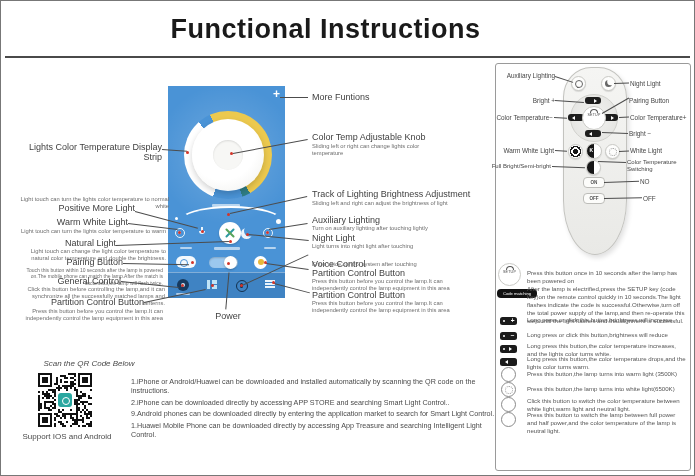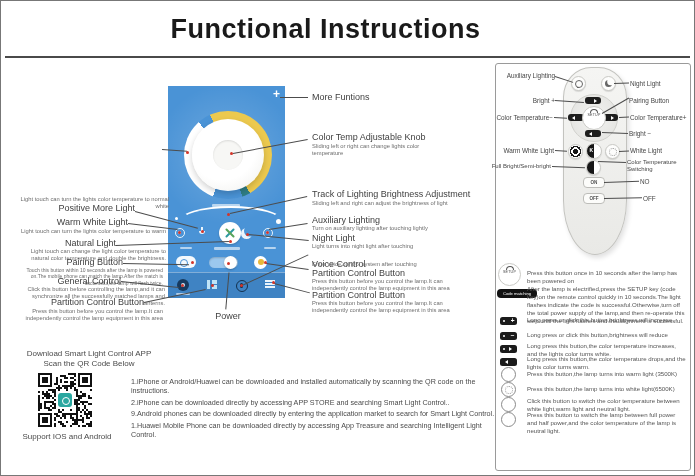--- a/index.html
+++ b/index.html
@@ -157,20 +157,21 @@
     <div class="dot" style="left:98px;top:145px;"></div>
     <div class="dot" style="left:23px;top:175px;"></div>
     <div class="dot" style="left:59px;top:176px;"></div>
     <div class="dot" style="left:96px;top:175px;"></div>
     <div class="dot" style="left:13px;top:198px;"></div>
     <div class="dot" style="left:43px;top:198px;"></div>
     <div class="dot" style="left:72px;top:198px;"></div>
     <div class="dot" style="left:104px;top:195px;"></div>
   </div>
 
+  <div class="lbl" style="left:8px;top:142px;width:153px;">Lights Color Temperature Display Strip</div>
   <div class="sub" style="left:8px;top:195px;width:160px;">Light touch can turn the lights color temperature to normal white</div>
   <div class="lbl" style="left:8px;top:203px;width:126px;">Positive More Light</div>
   <div class="lbl" style="left:8px;top:217px;width:119px;">Warm White Light</div>
   <div class="sub" style="left:8px;top:227px;width:157px;">Light touch can turn the lights color temperature to warm</div>
   <div class="lbl" style="left:8px;top:238px;width:107px;">Natural Light</div>
   <div class="sub" style="left:18px;top:247px;width:147px;">Light touch can change the light color temperature to natural color temperature and double the brightness.</div>
   <div class="lbl" style="left:8px;top:257px;width:114px;">Pairing Button</div>
   <div class="sub" style="left:12px;top:266px;width:150px;font-size:5px;">Touch this button within 10 seconds after the lamp is powered on.The mobile phone can match the lamp.After the match is successful,the lamp will flash twice.</div>
   <div class="lbl" style="left:8px;top:276px;width:112px;">General Control</div>
   <div class="sub" style="left:12px;top:285px;width:152px;">Click this button before controlling the lamp,and it can synchronize all the successfully matched lamps and lanterns.</div>
@@ -289,22 +290,21 @@
   <div class="note" style="left:526px;top:354px;">Long press this button,the color temperature drops,and the lights color turns warm.</div>
   <div class="nico ncirc warm-g" style="left:500px;top:366px;"></div>
   <div class="note" style="left:526px;top:369px;">Press this button,the lamp turns into warm light (3500K)</div>
   <div class="nico ncirc white-g" style="left:500px;top:381px;"></div>
   <div class="note" style="left:526px;top:384px;">Press this button,the lamp turns into white light(6500K)</div>
   <div class="nico ncirc half-g kg" style="left:500px;top:396px;"></div>
   <div class="note" style="left:526px;top:396px;">Click this button to switch the color temperature between white light,warm light and neutral light.</div>
   <div class="nico ncirc half-g" style="left:500px;top:411px;"></div>
   <div class="note" style="left:526px;top:410px;">Press this button to switch the lamp between full power and half power,and the color temperature of the lamp is neutral light.</div>
 
-  <div class="qrtxt" style="top:348px;">Download Smart Light Control APP</div>
-  <div class="qrtxt" style="top:358px;">Scan the QR Code Below</div>
+  <div class="qrtxt" style="top:358px;font-style:italic;">Scan the QR Code Below</div>
   <div class="abs" id="qr">
     <div id="qrmods" style="box-shadow: rgb(17, 17, 17) 30px 0px 0px 0px, rgb(17, 17, 17) 32px 0px 0px 0px, rgb(17, 17, 17) 34px 0px 0px 0px, rgb(17, 17, 17) 36px 0px 0px 0px, rgb(17, 17, 17) 22px 2px 0px 0px, rgb(17, 17, 17) 24px 2px 0px 0px, rgb(17, 17, 17) 26px 2px 0px 0px, rgb(17, 17, 17) 36px 2px 0px 0px, rgb(17, 17, 17) 18px 4px 0px 0px, rgb(17, 17, 17) 26px 4px 0px 0px, rgb(17, 17, 17) 28px 4px 0px 0px, rgb(17, 17, 17) 32px 4px 0px 0px, rgb(17, 17, 17) 34px 4px 0px 0px, rgb(17, 17, 17) 18px 6px 0px 0px, rgb(17, 17, 17) 22px 6px 0px 0px, rgb(17, 17, 17) 36px 6px 0px 0px, rgb(17, 17, 17) 18px 8px 0px 0px, rgb(17, 17, 17) 22px 8px 0px 0px, rgb(17, 17, 17) 26px 8px 0px 0px, rgb(17, 17, 17) 28px 8px 0px 0px, rgb(17, 17, 17) 32px 8px 0px 0px, rgb(17, 17, 17) 34px 8px 0px 0px, rgb(17, 17, 17) 16px 10px 0px 0px, rgb(17, 17, 17) 18px 10px 0px 0px, rgb(17, 17, 17) 32px 10px 0px 0px, rgb(17, 17, 17) 34px 10px 0px 0px, rgb(17, 17, 17) 36px 10px 0px 0px, rgb(17, 17, 17) 20px 12px 0px 0px, rgb(17, 17, 17) 24px 12px 0px 0px, rgb(17, 17, 17) 26px 12px 0px 0px, rgb(17, 17, 17) 28px 12px 0px 0px, rgb(17, 17, 17) 30px 12px 0px 0px, rgb(17, 17, 17) 32px 12px 0px 0px, rgb(17, 17, 17) 34px 12px 0px 0px, rgb(17, 17, 17) 18px 14px 0px 0px, rgb(17, 17, 17) 20px 14px 0px 0px, rgb(17, 17, 17) 22px 14px 0px 0px, rgb(17, 17, 17) 26px 14px 0px 0px, rgb(17, 17, 17) 28px 14px 0px 0px, rgb(17, 17, 17) 32px 14px 0px 0px, rgb(17, 17, 17) 36px 14px 0px 0px, rgb(17, 17, 17) 10px 16px 0px 0px, rgb(17, 17, 17) 12px 16px 0px 0px, rgb(17, 17, 17) 14px 16px 0px 0px, rgb(17, 17, 17) 16px 16px 0px 0px, rgb(17, 17, 17) 20px 16px 0px 0px, rgb(17, 17, 17) 28px 16px 0px 0px, rgb(17, 17, 17) 36px 16px 0px 0px, rgb(17, 17, 17) 38px 16px 0px 0px, rgb(17, 17, 17) 52px 16px 0px 0px, rgb(17, 17, 17) 0px 18px 0px 0px, rgb(17, 17, 17) 4px 18px 0px 0px, rgb(17, 17, 17) 8px 18px 0px 0px, rgb(17, 17, 17) 14px 18px 0px 0px, rgb(17, 17, 17) 16px 18px 0px 0px, rgb(17, 17, 17) 38px 18px 0px 0px, rgb(17, 17, 17) 42px 18px 0px 0px, rgb(17, 17, 17) 4px 20px 0px 0px, rgb(17, 17, 17) 6px 20px 0px 0px, rgb(17, 17, 17) 8px 20px 0px 0px, rgb(17, 17, 17) 10px 20px 0px 0px, rgb(17, 17, 17) 16px 20px 0px 0px, rgb(17, 17, 17) 38px 20px 0px 0px, rgb(17, 17, 17) 44px 20px 0px 0px, rgb(17, 17, 17) 46px 20px 0px 0px, rgb(17, 17, 17) 0px 22px 0px 0px, rgb(17, 17, 17) 6px 22px 0px 0px, rgb(17, 17, 17) 8px 22px 0px 0px, rgb(17, 17, 17) 10px 22px 0px 0px, rgb(17, 17, 17) 12px 22px 0px 0px, rgb(17, 17, 17) 16px 22px 0px 0px, rgb(17, 17, 17) 38px 22px 0px 0px, rgb(17, 17, 17) 40px 22px 0px 0px, rgb(17, 17, 17) 42px 22px 0px 0px, rgb(17, 17, 17) 44px 22px 0px 0px, rgb(17, 17, 17) 46px 22px 0px 0px, rgb(17, 17, 17) 50px 22px 0px 0px, rgb(17, 17, 17) 0px 24px 0px 0px, rgb(17, 17, 17) 4px 24px 0px 0px, rgb(17, 17, 17) 8px 24px 0px 0px, rgb(17, 17, 17) 10px 24px 0px 0px, rgb(17, 17, 17) 14px 24px 0px 0px, rgb(17, 17, 17) 40px 24px 0px 0px, rgb(17, 17, 17) 42px 24px 0px 0px, rgb(17, 17, 17) 50px 24px 0px 0px, rgb(17, 17, 17) 52px 24px 0px 0px, rgb(17, 17, 17) 0px 26px 0px 0px, rgb(17, 17, 17) 16px 26px 0px 0px, rgb(17, 17, 17) 36px 26px 0px 0px, rgb(17, 17, 17) 38px 26px 0px 0px, rgb(17, 17, 17) 40px 26px 0px 0px, rgb(17, 17, 17) 0px 28px 0px 0px, rgb(17, 17, 17) 6px 28px 0px 0px, rgb(17, 17, 17) 8px 28px 0px 0px, rgb(17, 17, 17) 10px 28px 0px 0px, rgb(17, 17, 17) 12px 28px 0px 0px, rgb(17, 17, 17) 14px 28px 0px 0px, rgb(17, 17, 17) 36px 28px 0px 0px, rgb(17, 17, 17) 38px 28px 0px 0px, rgb(17, 17, 17) 42px 28px 0px 0px, rgb(17, 17, 17) 44px 28px 0px 0px, rgb(17, 17, 17) 46px 28px 0px 0px, rgb(17, 17, 17) 48px 28px 0px 0px, rgb(17, 17, 17) 0px 30px 0px 0px, rgb(17, 17, 17) 2px 30px 0px 0px, rgb(17, 17, 17) 6px 30px 0px 0px, rgb(17, 17, 17) 14px 30px 0px 0px, rgb(17, 17, 17) 16px 30px 0px 0px, rgb(17, 17, 17) 36px 30px 0px 0px, rgb(17, 17, 17) 38px 30px 0px 0px, rgb(17, 17, 17) 40px 30px 0px 0px, rgb(17, 17, 17) 44px 30px 0px 0px, rgb(17, 17, 17) 50px 30px 0px 0px, rgb(17, 17, 17) 52px 30px 0px 0px, rgb(17, 17, 17) 0px 32px 0px 0px, rgb(17, 17, 17) 2px 32px 0px 0px, rgb(17, 17, 17) 6px 32px 0px 0px, rgb(17, 17, 17) 12px 32px 0px 0px, rgb(17, 17, 17) 16px 32px 0px 0px, rgb(17, 17, 17) 38px 32px 0px 0px, rgb(17, 17, 17) 46px 32px 0px 0px, rgb(17, 17, 17) 0px 34px 0px 0px, rgb(17, 17, 17) 2px 34px 0px 0px, rgb(17, 17, 17) 6px 34px 0px 0px, rgb(17, 17, 17) 8px 34px 0px 0px, rgb(17, 17, 17) 10px 34px 0px 0px, rgb(17, 17, 17) 14px 34px 0px 0px, rgb(17, 17, 17) 16px 34px 0px 0px, rgb(17, 17, 17) 38px 34px 0px 0px, rgb(17, 17, 17) 40px 34px 0px 0px, rgb(17, 17, 17) 46px 34px 0px 0px, rgb(17, 17, 17) 0px 36px 0px 0px, rgb(17, 17, 17) 10px 36px 0px 0px, rgb(17, 17, 17) 12px 36px 0px 0px, rgb(17, 17, 17) 20px 36px 0px 0px, rgb(17, 17, 17) 24px 36px 0px 0px, rgb(17, 17, 17) 32px 36px 0px 0px, rgb(17, 17, 17) 38px 36px 0px 0px, rgb(17, 17, 17) 40px 36px 0px 0px, rgb(17, 17, 17) 44px 36px 0px 0px, rgb(17, 17, 17) 48px 36px 0px 0px, rgb(17, 17, 17) 20px 38px 0px 0px, rgb(17, 17, 17) 22px 38px 0px 0px, rgb(17, 17, 17) 38px 38px 0px 0px, rgb(17, 17, 17) 42px 38px 0px 0px, rgb(17, 17, 17) 46px 38px 0px 0px, rgb(17, 17, 17) 50px 38px 0px 0px, rgb(17, 17, 17) 52px 38px 0px 0px, rgb(17, 17, 17) 16px 40px 0px 0px, rgb(17, 17, 17) 18px 40px 0px 0px, rgb(17, 17, 17) 24px 40px 0px 0px, rgb(17, 17, 17) 26px 40px 0px 0px, rgb(17, 17, 17) 28px 40px 0px 0px, rgb(17, 17, 17) 30px 40px 0px 0px, rgb(17, 17, 17) 32px 40px 0px 0px, rgb(17, 17, 17) 34px 40px 0px 0px, rgb(17, 17, 17) 36px 40px 0px 0px, rgb(17, 17, 17) 38px 40px 0px 0px, rgb(17, 17, 17) 46px 40px 0px 0px, rgb(17, 17, 17) 48px 40px 0px 0px, rgb(17, 17, 17) 50px 40px 0px 0px, rgb(17, 17, 17) 52px 40px 0px 0px, rgb(17, 17, 17) 18px 42px 0px 0px, rgb(17, 17, 17) 20px 42px 0px 0px, rgb(17, 17, 17) 24px 42px 0px 0px, rgb(17, 17, 17) 26px 42px 0px 0px, rgb(17, 17, 17) 32px 42px 0px 0px, rgb(17, 17, 17) 38px 42px 0px 0px, rgb(17, 17, 17) 42px 42px 0px 0px, rgb(17, 17, 17) 48px 42px 0px 0px, rgb(17, 17, 17) 52px 42px 0px 0px, rgb(17, 17, 17) 16px 44px 0px 0px, rgb(17, 17, 17) 22px 44px 0px 0px, rgb(17, 17, 17) 26px 44px 0px 0px, rgb(17, 17, 17) 32px 44px 0px 0px, rgb(17, 17, 17) 34px 44px 0px 0px, rgb(17, 17, 17) 38px 44px 0px 0px, rgb(17, 17, 17) 44px 44px 0px 0px, rgb(17, 17, 17) 48px 44px 0px 0px, rgb(17, 17, 17) 50px 44px 0px 0px, rgb(17, 17, 17) 16px 46px 0px 0px, rgb(17, 17, 17) 34px 46px 0px 0px, rgb(17, 17, 17) 36px 46px 0px 0px, rgb(17, 17, 17) 38px 46px 0px 0px, rgb(17, 17, 17) 40px 46px 0px 0px, rgb(17, 17, 17) 42px 46px 0px 0px, rgb(17, 17, 17) 44px 46px 0px 0px, rgb(17, 17, 17) 20px 48px 0px 0px, rgb(17, 17, 17) 22px 48px 0px 0px, rgb(17, 17, 17) 28px 48px 0px 0px, rgb(17, 17, 17) 36px 48px 0px 0px, rgb(17, 17, 17) 38px 48px 0px 0px, rgb(17, 17, 17) 44px 48px 0px 0px, rgb(17, 17, 17) 52px 48px 0px 0px, rgb(17, 17, 17) 16px 50px 0px 0px, rgb(17, 17, 17) 22px 50px 0px 0px, rgb(17, 17, 17) 24px 50px 0px 0px, rgb(17, 17, 17) 34px 50px 0px 0px, rgb(17, 17, 17) 36px 50px 0px 0px, rgb(17, 17, 17) 38px 50px 0px 0px, rgb(17, 17, 17) 48px 50px 0px 0px, rgb(17, 17, 17) 50px 50px 0px 0px, rgb(17, 17, 17) 52px 50px 0px 0px, rgb(17, 17, 17) 16px 52px 0px 0px, rgb(17, 17, 17) 24px 52px 0px 0px, rgb(17, 17, 17) 26px 52px 0px 0px, rgb(17, 17, 17) 32px 52px 0px 0px, rgb(17, 17, 17) 40px 52px 0px 0px, rgb(17, 17, 17) 44px 52px 0px 0px, rgb(17, 17, 17) 46px 52px 0px 0px, rgb(17, 17, 17) 50px 52px 0px 0px, rgb(17, 17, 17) 52px 52px 0px 0px;"></div>
     <div class="finder" style="left:1px;top:1px;"></div>
     <div class="finder" style="right:1px;top:1px;"></div>
     <div class="finder" style="left:1px;bottom:1px;"></div>
     <div id="qrlogo"></div>
   </div>
   <div class="qrtxt" style="top:431px;width:120px;left:6px;">Support IOS and Android</div>
 
   <div class="abs" id="pair">

